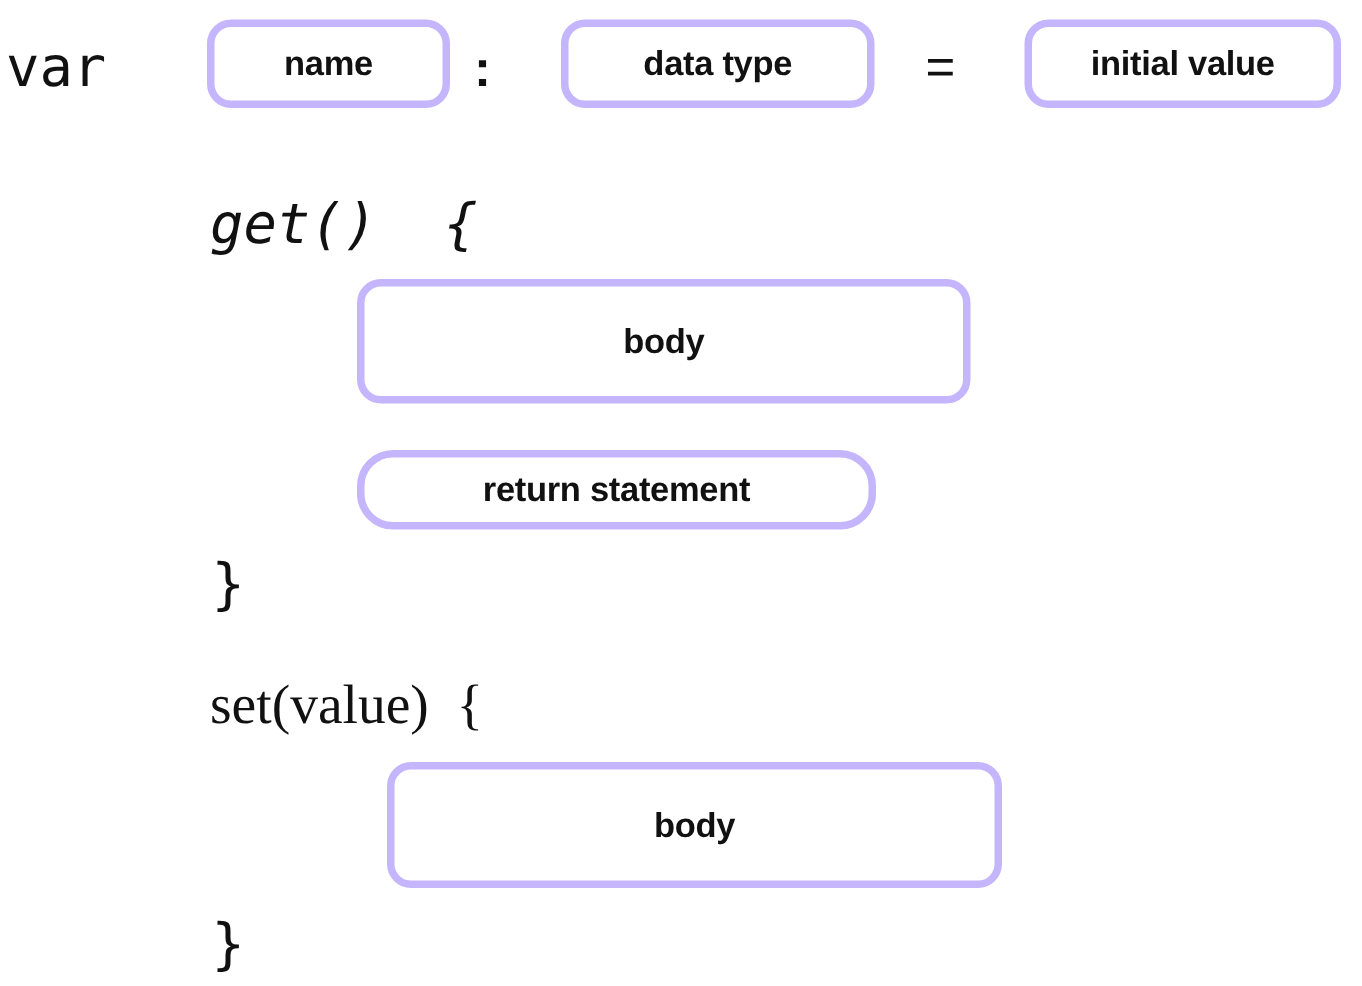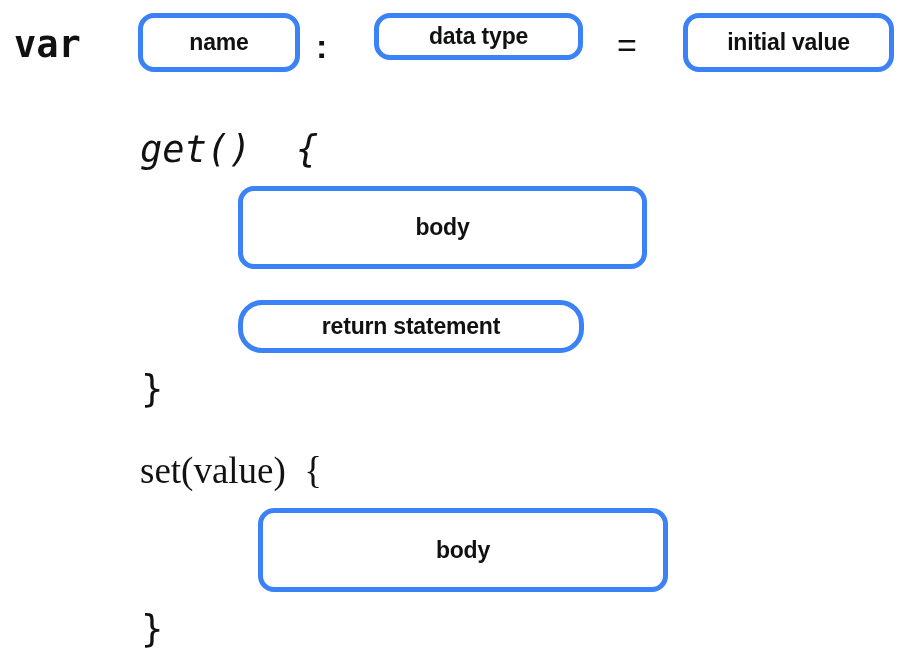--- a/index.html
+++ b/index.html
@@ -41,50 +41,50 @@
     white-space: pre;
   }
   .op-colon { font-size: 34px; }
   .op-equals { font-size: 34px; font-weight: 500; }
 
   
   .slot {
     position: absolute;
     box-sizing: border-box;
     background: #ffffff;
-    border: 5px solid #3b82f6;
+    border: 5px solid #c4b5fd;
     border-radius: 15px;
     display: flex;
     align-items: center;
     justify-content: center;
     color: #111111;
     font-family: "Liberation Sans", sans-serif;
     font-weight: 700;
     font-size: 23px;
     letter-spacing: -0.2px;
     line-height: 1;
   }
 
   .slot.tall  { border-radius: 16px; }
   .slot.short { border-radius: 24px; }
 </style>
 </head>
 <body>
 
 <div id="canvas">
 
-  <span class="code" style="left:14px; top:26px;font-weight:bold;">var</span>
+  <span class="code" style="left:4px; top:26px;">var</span>
 
   <div class="slot tall" style="left:138px; top:13px; width:162px; height:59px;">
     <span>name</span>
   </div>
 
   <span class="op op-colon" style="left:316px; top:29px;">:</span>
 
-  <div class="slot tall" style="left:374px; top:13px; width:209px; height:47px;">
+  <div class="slot tall" style="left:374px; top:13px; width:209px; height:59px;">
     <span>data type</span>
   </div>
 
   <span class="op op-equals" style="left:617px; top:28px;">=</span>
 
   <div class="slot tall" style="left:683px; top:13px; width:211px; height:59px;">
     <span>initial value</span>
   </div>
 
   <span class="code" style="left:140px; top:131px;font-style:italic;">get()  {</span>

